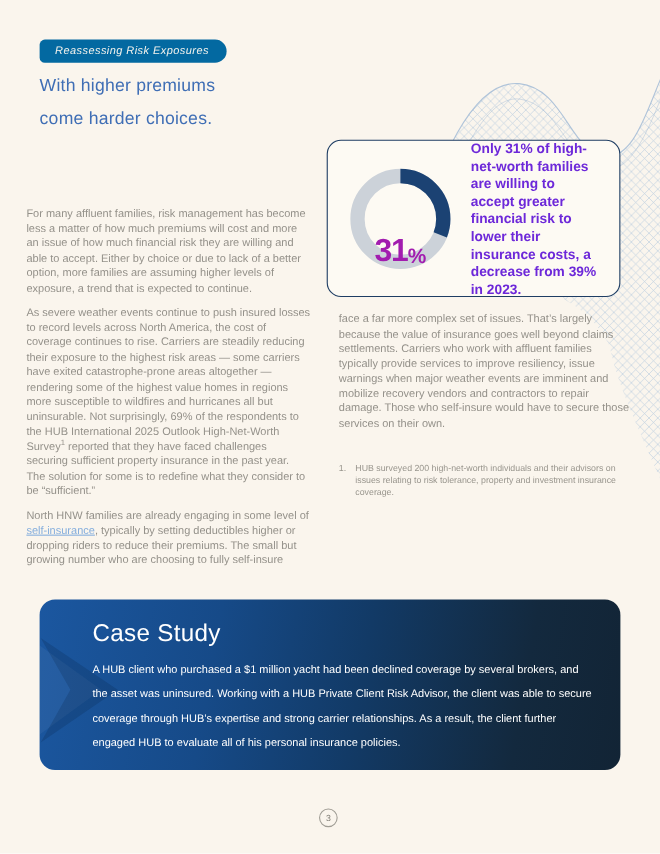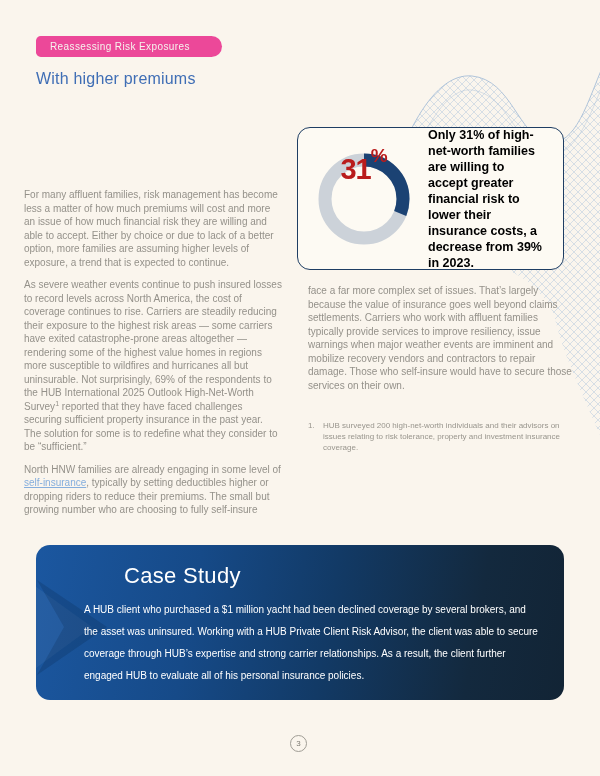--- a/index.html
+++ b/index.html
@@ -5,61 +5,62 @@
   * { margin:0; padding:0; box-sizing:border-box; }
   html,body { width:600px; }
   body { font-family:"Liberation Sans", sans-serif; }
   .page {
     position:relative; width:600px; height:776px;
     background:#faf5ed; overflow:hidden;
   }
   .mesh { position:absolute; left:358px; top:52px; z-index:0; }
   .badge {
     position:absolute; left:36px; top:36px; z-index:2;
-    background:#ec4899; color:#f6f4ee;
+    background:#0369a1; color:#f6f4ee;
     font-size:10px; letter-spacing:.4px;
-    padding:5px 32px 5px 14px;
+    padding:5px 16px 5px 14px;
     border-radius:5px 11px 11px 5px;
+    font-style:italic;
   }
   .heading {
     position:absolute; left:36px; top:64px; z-index:2;
     color:#3f6eb5; font-size:16px; line-height:30px;
     font-weight:500; letter-spacing:.2px;
   }
   .statbox {
     position:absolute; left:297px; top:127px; width:267px; height:143px; z-index:2;
     background:#fdfaf3; border:1.5px solid #1e3d63; border-radius:13px;
     display:flex; align-items:center; gap:18px; padding:14px 16px 14px 20px;
   }
   .donut-wrap { position:relative; width:92px; height:92px; flex:0 0 auto; }
   .donut-label {
-    position:absolute; inset:0; display:flex; align-items:flex-start; justify-content:center;
-    color:#b91c1c; font-weight:bold;
+    position:absolute; inset:0; display:flex; align-items:flex-end; justify-content:center;
+    color:#a21caf; font-weight:bold;
   }
   .donut-label .num { font-size:29px; letter-spacing:-1px; }
   .donut-label .pct { font-size:19px; margin-top:-8px; }
   .stat-text {
-    color:#000000; font-weight:bold; font-size:12.5px; line-height:16px; width:130px;
+    color:#6d28d9; font-weight:bold; font-size:12.5px; line-height:16px; width:130px;
   }
   .col { position:absolute; z-index:1; color:#94918a; font-size:10px; line-height:13.5px; }
   .col p { margin-bottom:9px; }
   .col-left { left:24px; top:188px; width:258px; }
   .col-right { left:308px; top:284px; width:266px; }
   sup { font-size:7px; vertical-align:super; line-height:0; }
   .link { color:#85aedd; text-decoration:underline; cursor:pointer; }
   .footnote { display:flex; gap:5px; margin-top:28px; font-size:8px; line-height:11px; color:#98958d; }
   .fn-num { flex:0 0 10px; }
   .case {
     position:absolute; left:36px; top:545px; width:528px; height:155px; z-index:2;
     border-radius:14px; overflow:hidden;
     background:linear-gradient(100deg,#1b57a0 0%,#164a88 30%,#123a66 55%,#13293e 82%,#122435 100%);
     color:#ffffff; padding:18px 36px 18px 48px;
   }
   .case-deco { position:absolute; left:-14px; top:10px; }
-  .case h2 { font-size:22px; font-weight:400; letter-spacing:.3px; margin-bottom:10px; position:relative;margin-left:40px; }
+  .case h2 { font-size:22px; font-weight:400; letter-spacing:.3px; margin-bottom:10px; position:relative; }
   .case p { font-size:10px; line-height:22px; width:456px; position:relative; }
   .pagenum {
     position:absolute; left:290px; top:735px; z-index:2;
     width:17px; height:17px; border:1px solid #a09d95; border-radius:50%;
     display:flex; align-items:center; justify-content:center;
     font-size:8px; color:#7d7a72;
   }
 </style>
 </head>
 <body>
@@ -75,20 +76,21 @@
     <path d="M18,178 C38,96 72,20 114,24 C154,28 160,84 190,90 C218,95 230,48 245,14
              L245,390 C222,336 204,300 196,262 C172,214 120,204 82,208 C52,211 28,196 18,178 Z" fill="url(#xhatch)" opacity="0.75"></path>
     <path d="M18,178 C38,96 72,20 114,24 C154,28 160,84 190,90 C218,95 230,48 245,14" fill="none" stroke="#9db8d4" stroke-width="1" opacity="0.8"></path>
     <path d="M26,188 C48,112 80,34 114,38 C150,42 158,96 190,102 C216,107 232,64 245,32" fill="none" stroke="#9db8d4" stroke-width="0.7" opacity="0.55"></path>
   </svg>
 
   <div class="badge">Reassessing Risk Exposures</div>
 
   <h1 class="heading">
     <span style="display:block">With higher premiums</span>
+    <span style="display:block">come harder choices.</span>
   </h1>
 
   <div class="statbox">
     <div class="donut-wrap">
       <svg width="92" height="92" viewBox="0 0 92 92">
         <circle cx="46" cy="46" r="39" fill="none" stroke="#ccd2d9" stroke-width="13"></circle>
         <circle cx="46" cy="46" r="39" fill="none" stroke="#1b4273" stroke-width="13" transform="rotate(-90 46 46)" stroke-dasharray="75.9637103638012 245.04422698000386"></circle>
       </svg>
       <div class="donut-label">
         <span class="num">31</span>

